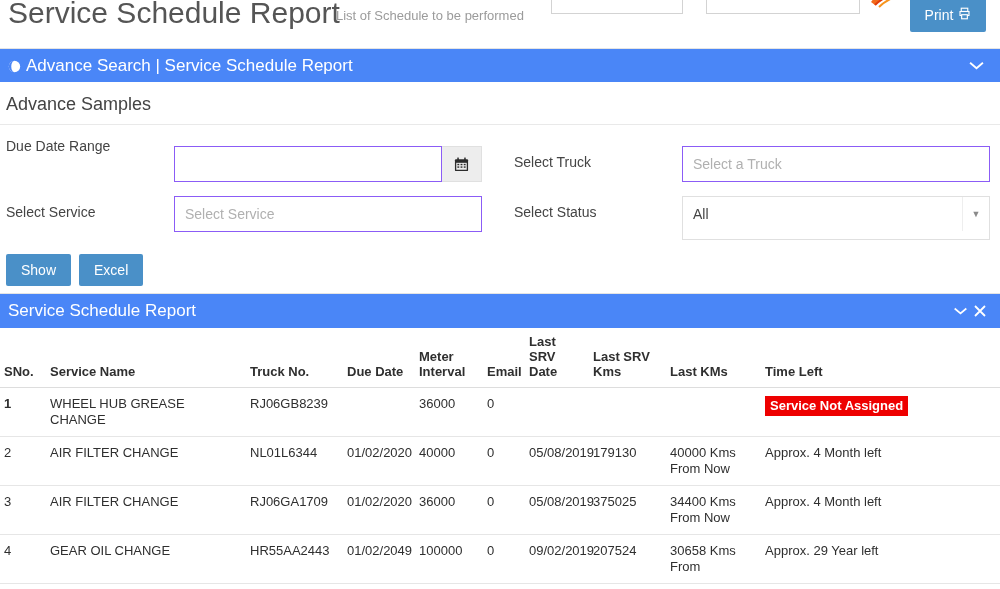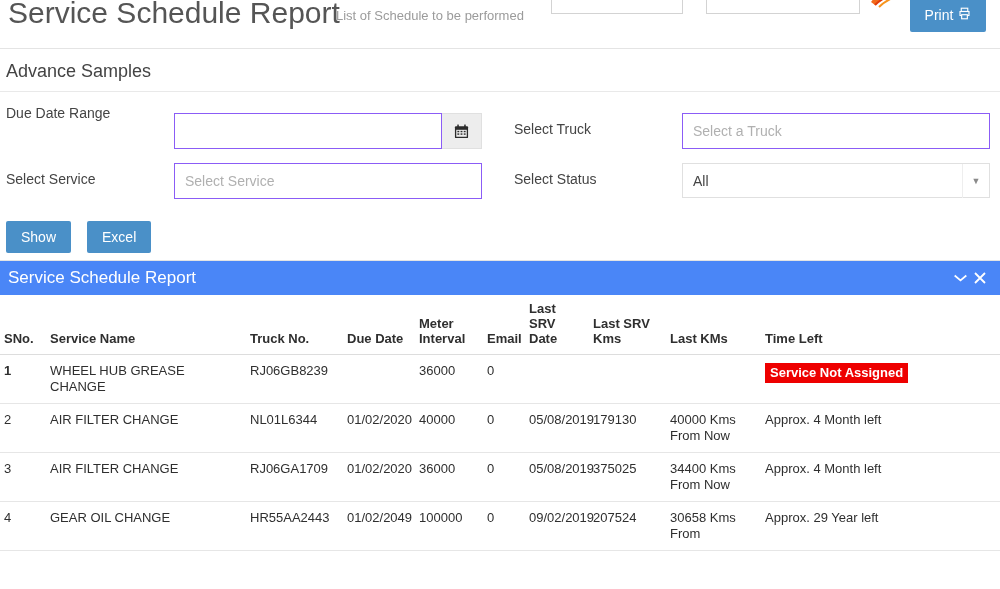--- a/index.html
+++ b/index.html
@@ -190,21 +190,21 @@
   }
 
   .inp-service { left: 174px; top: 114px; width: 308px; }
   .inp-truck   { left: 682px; top: 64px;  width: 308px; }
 
   .select-wrap {
     position: absolute;
     left: 682px;
     top: 114px;
     width: 308px;
-    height: 35px;
+    height: 44px;
     border: 1px solid #e0e0e0;
     box-sizing: border-box;
     background: #ffffff;
     cursor: pointer;
   }
   .select-value {
     position: absolute;
     left: 10px;
     top: 0;
     line-height: 34px;
@@ -218,21 +218,21 @@
     width: 26px;
     height: 34px;
     border-left: 1px solid #eeeeee;
     display: flex;
     align-items: center;
     justify-content: center;
     color: #8a8a8a;
     font-size: 9px;
   }
 
-  .btn-row { position: absolute; left: 6px; top: 172px; display: flex; gap: 16px; }
+  .btn-row { position: absolute; left: 6px; top: 172px; display: flex; gap: 8px; }
   .flat-btn {
     height: 32px;
     padding: 0 15px;
     background: #4a90c8;
     color: #ffffff;
     border: none;
     font-size: 14px;
     border-radius: 2px;
     cursor: pointer;
     font-family: "Liberation Sans", sans-serif;
@@ -324,20 +324,35 @@
       <span>
         <svg width="13" height="13" viewBox="0 0 16 16" fill="none" stroke="#ffffff" stroke-width="1.4">
           <rect x="4" y="1.5" width="8" height="4"></rect>
           <path d="M2.5 5.5h11v5h-11z"></path>
           <rect x="4.5" y="9.5" width="7" height="5" fill="#4a90c8"></rect>
         </svg>
       </span>
     </button>
   </div>
 
+  <div class="banner">
+    <span class="banner-icon-left">
+      <svg width="13" height="13" viewBox="0 0 16 16">
+        <circle cx="8" cy="8" r="7" fill="#ffffff"></circle>
+        <path d="M8 1 a7 7 0 0 0 0 14 a4 7 0 0 1 0 -14" fill="#4a86f7"></path>
+      </svg>
+    </span>
+    <span class="banner-title">Advance Search | Service Schedule Report</span>
+    <span class="banner-spacer"></span>
+    <span class="banner-action">
+      <svg width="17" height="11" viewBox="0 0 18 12" fill="none" stroke="#ffffff" stroke-width="2">
+        <path d="M2 3 L9 9 L16 3"></path>
+      </svg>
+    </span>
+  </div>
 
   <div class="search-body">
     <div class="section-heading">Advance Samples</div>
     <div class="divider"></div>
 
     <div class="field-label lbl-due">Due Date Range</div>
     <div class="date-wrap">
       <input class="inputbox" value="" style="">
       <div class="cal-btn">
         <svg width="15" height="15" viewBox="0 0 16 16" fill="#2b2b2b">

